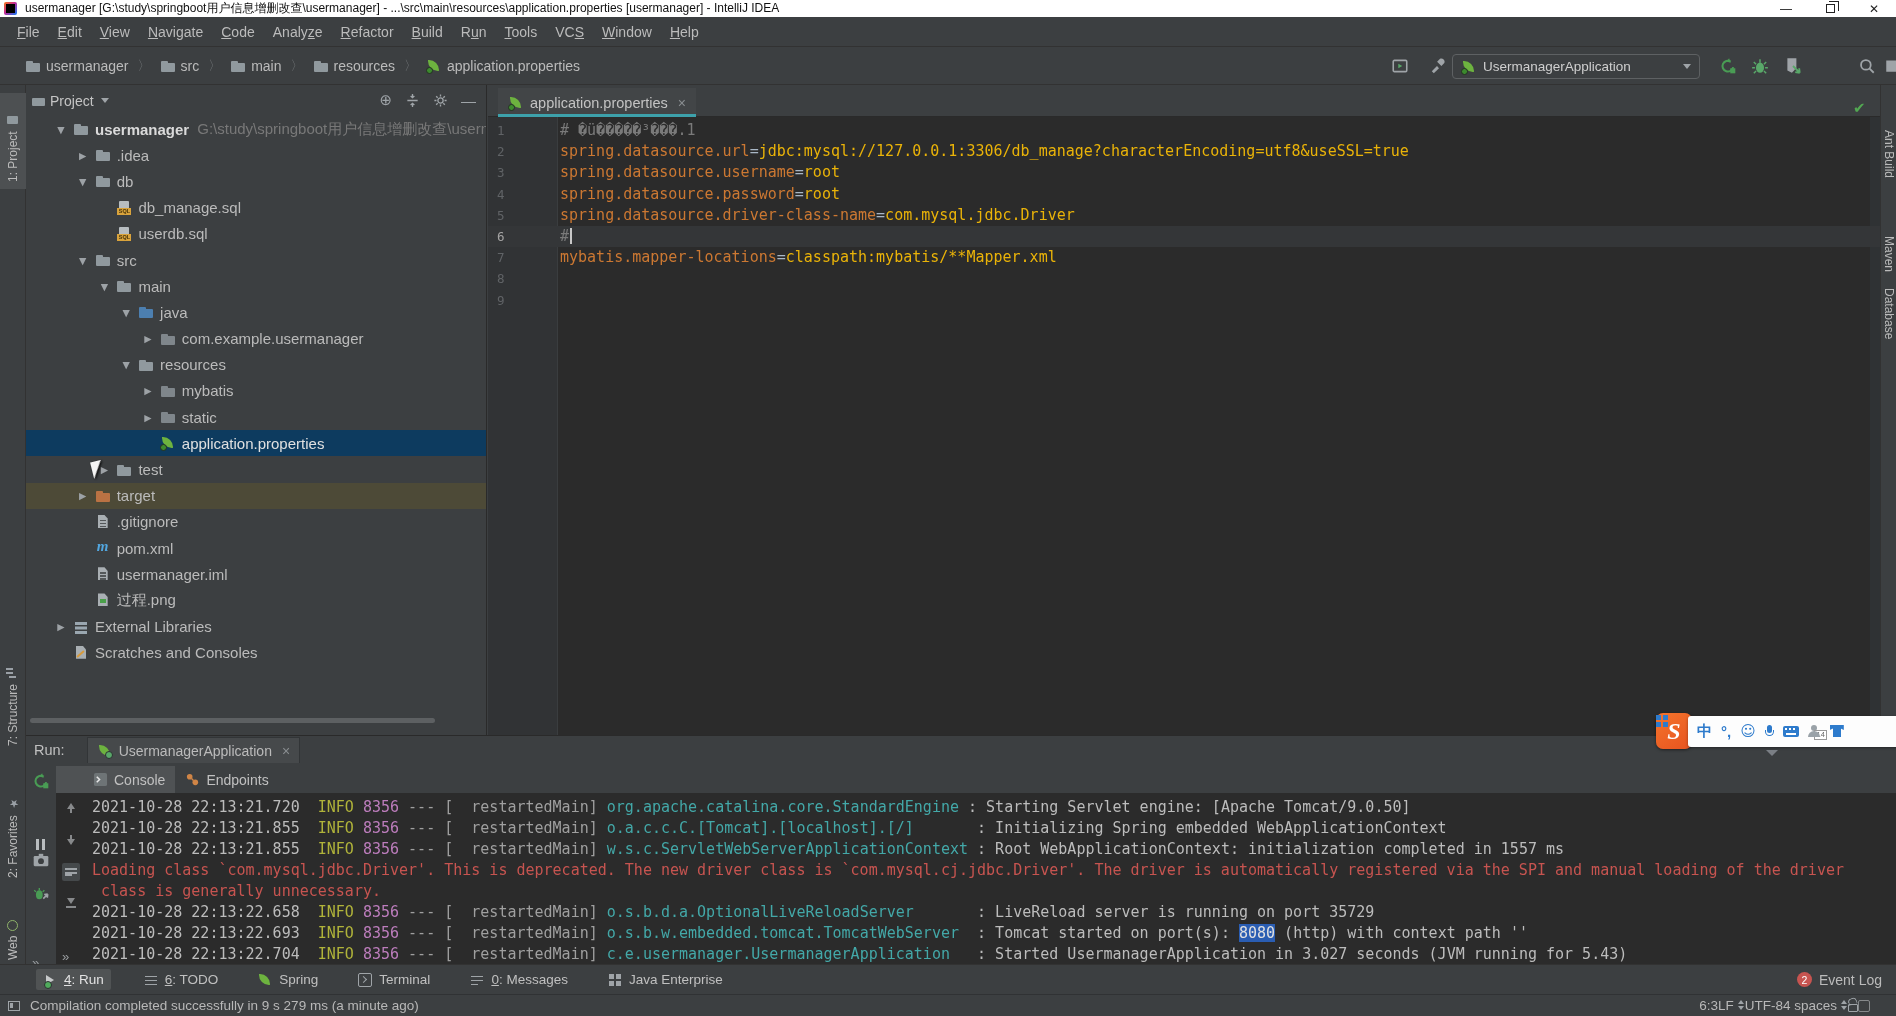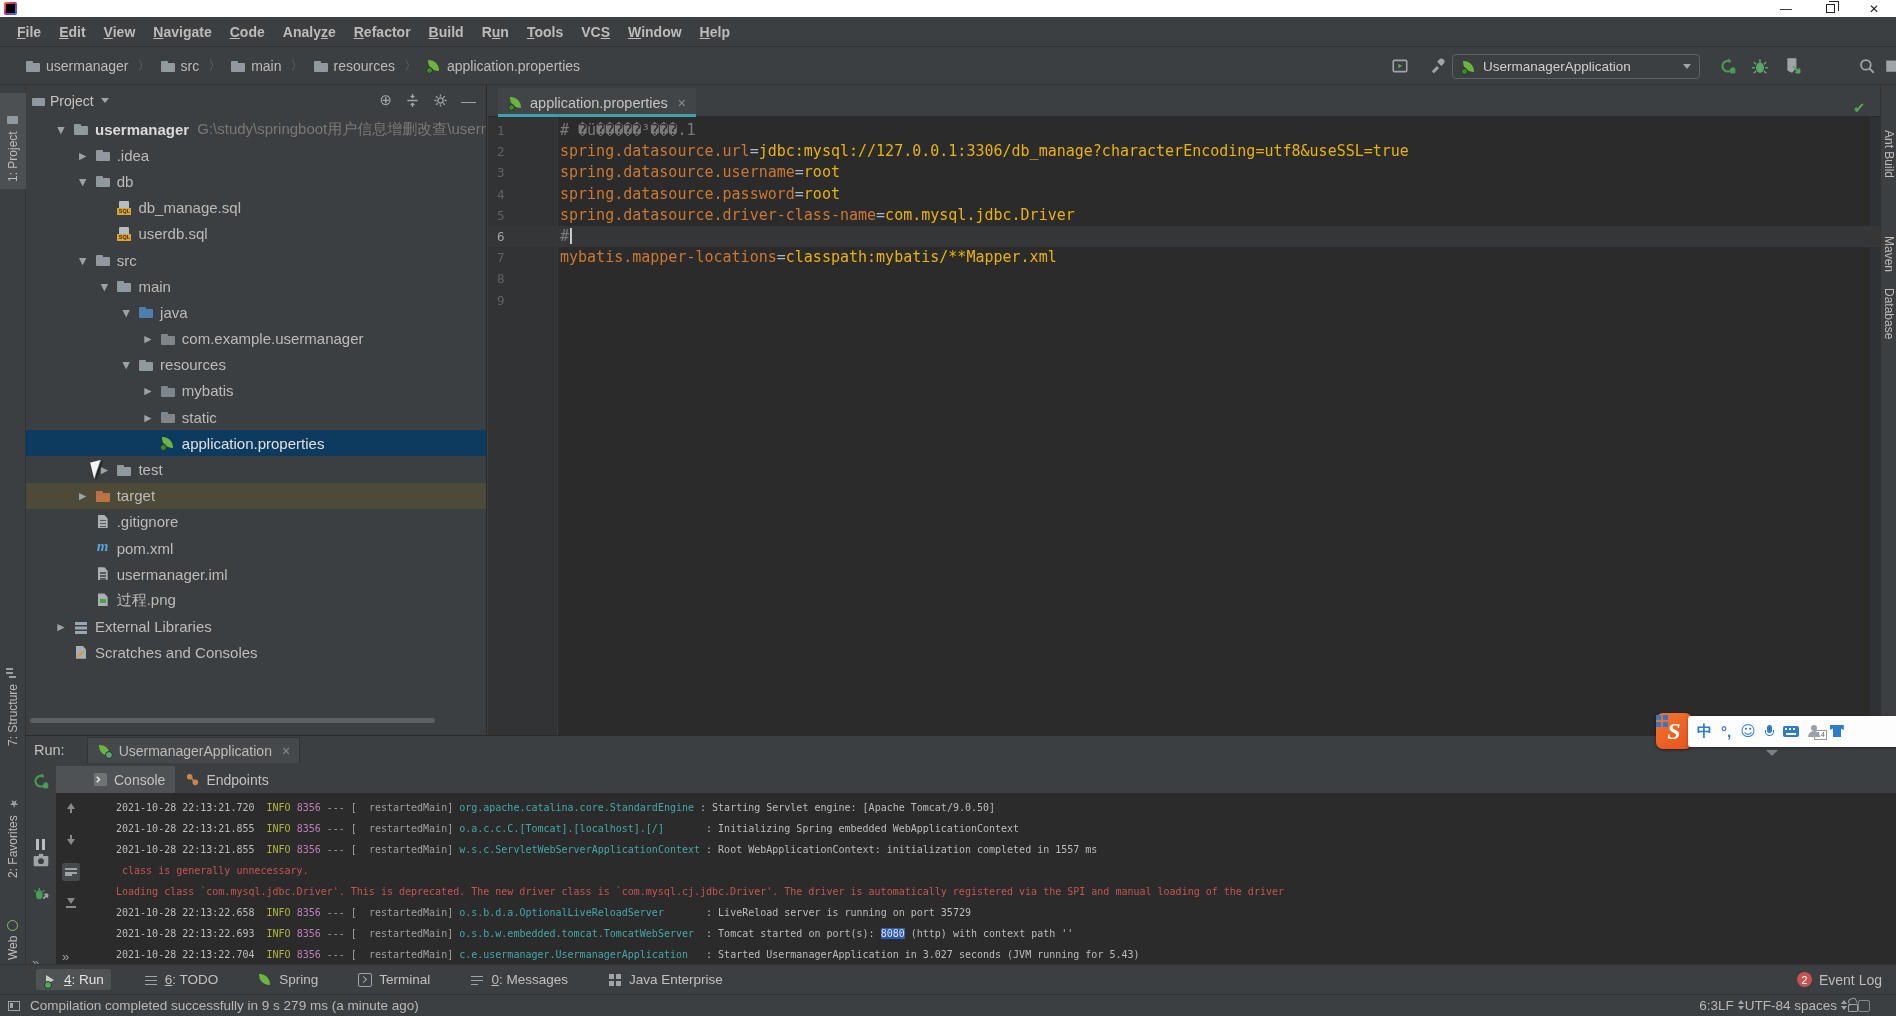--- a/index.html
+++ b/index.html
@@ -19,21 +19,21 @@
 .app-logo{width:13px;height:13px;margin:0 8px 0 4px;border-radius:2px;
   background:linear-gradient(135deg,#f97a12,#c22a95 45%,#087cfa);position:relative;}
 .app-logo::after{content:"";position:absolute;left:2px;top:2px;right:2px;bottom:2px;background:#000;}
 .win-controls{margin-left:auto;display:flex;height:100%;}
 .win-btn{width:44px;height:100%;display:flex;align-items:center;justify-content:center;color:#222;font-size:12px;}
 .restore-box{width:9px;height:9px;border:1px solid #222;position:relative;background:#fff;}
 .restore-box::before{content:"";position:absolute;left:2px;top:-4px;width:9px;height:9px;border:1px solid #222;border-bottom:none;border-left:none;}
 
 
 .menu-bar{position:absolute;left:0;top:17px;width:100%;height:30px;background:var(--bg);
-  border-bottom:1px solid var(--line);display:flex;align-items:center;padding-left:8px;font-weight:bold;}
+  border-bottom:1px solid var(--line);display:flex;align-items:center;padding-left:8px;}
 .menu-item{padding:4px 9px;color:var(--txt);cursor:default;}
 .mn{text-decoration:underline;}
 
 
 .nav-bar{position:absolute;left:0;top:47px;width:100%;height:38px;background:var(--bg);
   border-bottom:1px solid var(--line);}
 .crumbs{position:absolute;left:22px;top:0;height:100%;display:flex;align-items:center;gap:4px;}
 .crumb{display:flex;align-items:center;gap:5px;padding:2px 3px;}
 .crumb-sep{color:#6e7274;font-size:13px;margin:0 2px;}
 .nav-actions{position:absolute;right:0;top:0;height:100%;}
@@ -138,21 +138,21 @@
 
 .run-panel{position:absolute;left:26px;top:735px;width:1870px;height:229px;background:var(--bg);border-top:1px solid var(--border);}
 .rp-row1{position:absolute;left:0;top:0;width:100%;height:28px;display:flex;align-items:center;}
 .rp-run-label{margin-left:8px;color:#c0c0c0;font-size:14.5px;}
 .rtab{margin-left:22px;height:26px;display:flex;align-items:center;gap:6px;background:#46494b;padding:0 9px;border:1px solid #323537;border-bottom:none;}
 .rp-row2{position:absolute;left:30px;top:28px;height:29px;display:flex;align-items:flex-end;}
 .ctab{height:27px;display:flex;align-items:center;gap:6px;padding:0 10px;font-size:14px;color:#c0c0c0;}
 .ctab.selected{background:#4f5254;padding-left:37px;}
 .console-wrap{position:absolute;left:30px;top:57px;right:0;bottom:0;background:var(--bg-dark);}
 .console-lines{position:absolute;left:0;top:4px;width:100%;}
-.cline{height:21px;line-height:21px;white-space:pre;font-family:"DejaVu Sans Mono",monospace;font-size:10px;padding-left:60px;}
+.cline{height:21px;line-height:21px;white-space:pre;font-family:"DejaVu Sans Mono",monospace;font-size:15px;padding-left:36px;}
 .tk2-ts{color:#bcbcbc;}
 .tk2-lvl{color:#b0b33a;}
 .tk2-pid{color:#bd7dbd;}
 .tk2-dim{color:#9f9f9f;}
 .tk2-lg{color:#43a8a8;}
 .tk2-msg{color:#bcbcbc;}
 .tk2-err{color:#c75450;}
 .tk2-sel{color:#e0e0e0;background:#2a5db2;}
 .run-toolbar{position:absolute;left:0;top:30px;width:30px;bottom:0;background:var(--bg);display:flex;flex-direction:column;align-items:center;}
 .rt-ico{width:18px;height:18px;margin-bottom:15px;position:relative;}
@@ -229,20 +229,21 @@
 
 svg{display:block;}
 </style>
 </head>
 <body>
 
 <div class="app">
 
   <div class="title-bar">
     <span class="app-logo"></span>
+    <span>usermanager [G:\study\springboot用户信息增删改查\usermanager] - ...\src\main\resources\application.properties [usermanager] - IntelliJ IDEA</span>
     <div class="win-controls">
       <span class="win-btn">—</span>
       <span class="win-btn">
           <span class="restore-box"></span>
         </span>
       <span class="win-btn">✕</span>
     </div>
   </div>
 
   <div class="menu-bar">
@@ -654,22 +655,22 @@
         <span class="cg-ico arrow-up"></span>
         <span class="cg-ico arrow-down"></span>
         <span class="cg-ico boxed wrap-lines"></span>
         <span class="cg-ico scroll-end"></span>
         <span class="cg-ico chev2" style="margin-top:22px">»</span>
       </div>
       <div class="console-lines">
           <div class="cline"><span class="tk2-ts">2021-10-28 22:13:21.720 </span><span class="tk2-lvl"> INFO</span><span class="tk2-pid"> 8356</span><span class="tk2-dim"> --- [  restartedMain] </span><span class="tk2-lg">org.apache.catalina.core.StandardEngine</span><span class="tk2-msg"> : Starting Servlet engine: [Apache Tomcat/9.0.50]</span></div>
           <div class="cline"><span class="tk2-ts">2021-10-28 22:13:21.855 </span><span class="tk2-lvl"> INFO</span><span class="tk2-pid"> 8356</span><span class="tk2-dim"> --- [  restartedMain] </span><span class="tk2-lg">o.a.c.c.C.[Tomcat].[localhost].[/]</span><span class="tk2-msg">       : Initializing Spring embedded WebApplicationContext</span></div>
           <div class="cline"><span class="tk2-ts">2021-10-28 22:13:21.855 </span><span class="tk2-lvl"> INFO</span><span class="tk2-pid"> 8356</span><span class="tk2-dim"> --- [  restartedMain] </span><span class="tk2-lg">w.s.c.ServletWebServerApplicationContext</span><span class="tk2-msg"> : Root WebApplicationContext: initialization completed in 1557 ms</span></div>
+          <div class="cline"><span class="tk2-err">Loading class `com.mysql.jdbc.Driver'. This is deprecated. The new driver class is `com.mysql.cj.jdbc.Driver'. The driver is automatically registered via the SPI and manual loading of the driver</span></div>
           <div class="cline"><span class="tk2-err"> class is generally unnecessary.</span></div>
-          <div class="cline"><span class="tk2-err">Loading class `com.mysql.jdbc.Driver'. This is deprecated. The new driver class is `com.mysql.cj.jdbc.Driver'. The driver is automatically registered via the SPI and manual loading of the driver</span></div>
           <div class="cline"><span class="tk2-ts">2021-10-28 22:13:22.658 </span><span class="tk2-lvl"> INFO</span><span class="tk2-pid"> 8356</span><span class="tk2-dim"> --- [  restartedMain] </span><span class="tk2-lg">o.s.b.d.a.OptionalLiveReloadServer</span><span class="tk2-msg">       : LiveReload server is running on port 35729</span></div>
           <div class="cline"><span class="tk2-ts">2021-10-28 22:13:22.693 </span><span class="tk2-lvl"> INFO</span><span class="tk2-pid"> 8356</span><span class="tk2-dim"> --- [  restartedMain] </span><span class="tk2-lg">o.s.b.w.embedded.tomcat.TomcatWebServer</span><span class="tk2-msg">  : Tomcat started on port(s): </span><span class="tk2-sel">8080</span><span class="tk2-msg"> (http) with context path ''</span></div>
           <div class="cline"><span class="tk2-ts">2021-10-28 22:13:22.704 </span><span class="tk2-lvl"> INFO</span><span class="tk2-pid"> 8356</span><span class="tk2-dim"> --- [  restartedMain] </span><span class="tk2-lg">c.e.usermanager.UsermanagerApplication</span><span class="tk2-msg">   : Started UsermanagerApplication in 3.027 seconds (JVM running for 5.43)</span></div>
         </div>
     </div>
   </div>
 
   <div class="bottom-bar">
     <div style="display:flex;gap:26px;align-items:center">
         <div class="bitem active">

